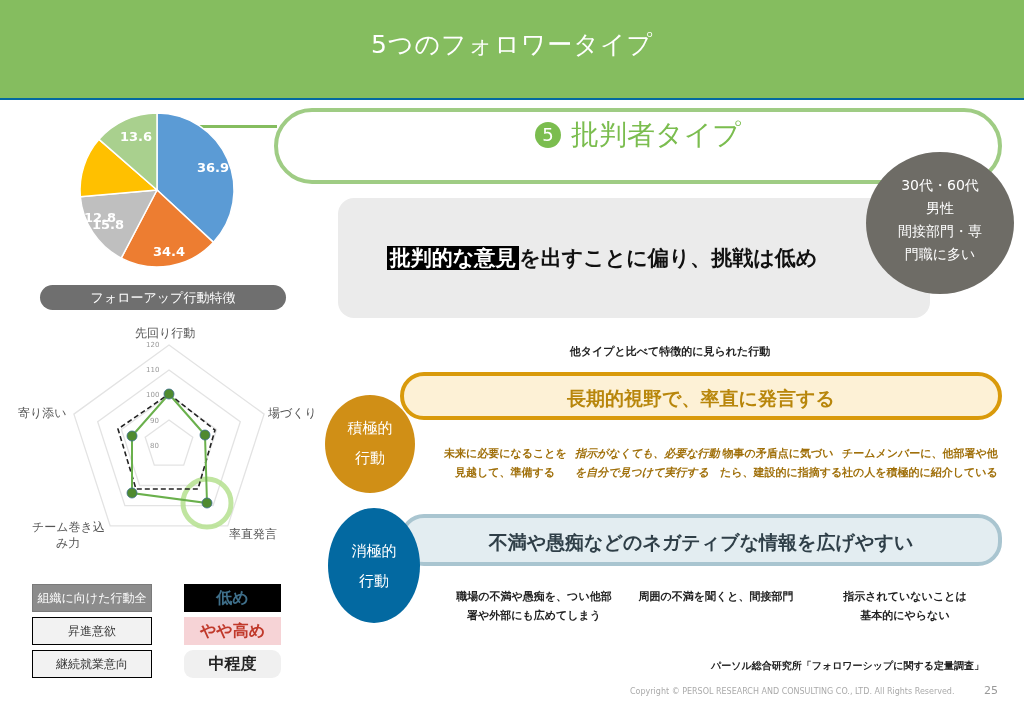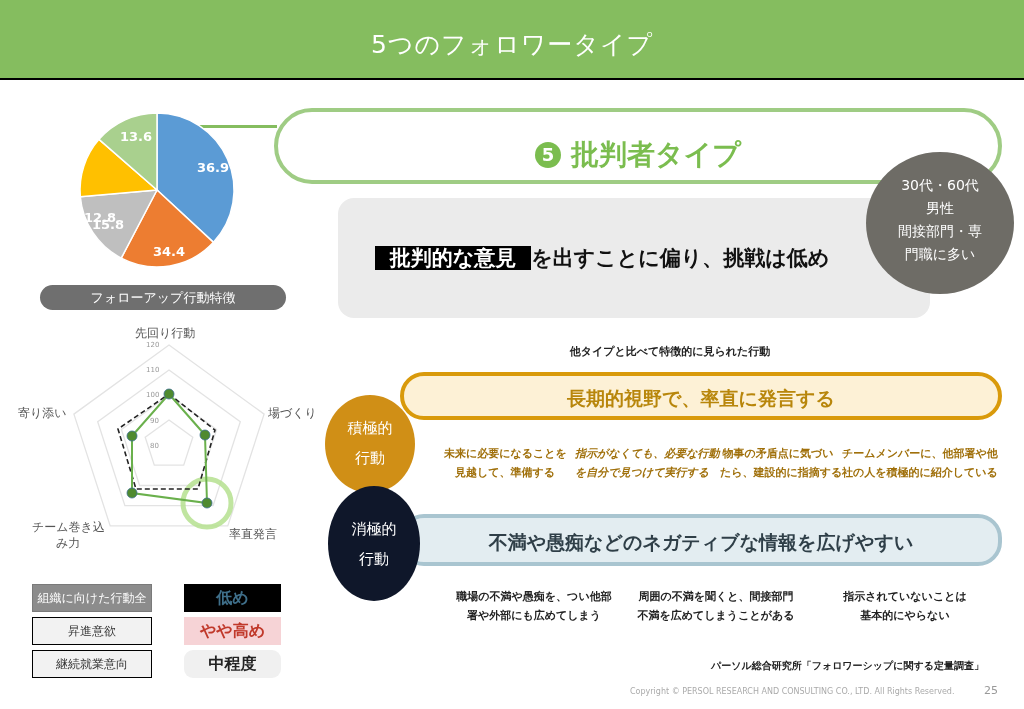--- a/index.html
+++ b/index.html
@@ -1,62 +1,62 @@
 <!DOCTYPE html>
 <html><head>
 <meta charset="utf-8">
 <style>
   * { box-sizing: border-box; margin: 0; padding: 0; }
   html, body { width: 1024px; height: 709px; overflow: hidden; background: #ffffff; }
   body { position: relative; font-family: "DejaVu Sans", "Liberation Sans", sans-serif; color: #333; }
 
-  .header { position: absolute; left: 0; top: 0; width: 1024px; height: 80px; background: #85bd5f; border-bottom: 2px solid #000000; }
+  .header { position: absolute; left: 0; top: 0; width: 1024px; height: 100px; background: #85bd5f; border-bottom: 2px solid #0369a1; }
   .header .title { position: absolute; left: 0; right: 0; top: 28px; text-align: center; color: #fff; font-size: 25px; letter-spacing: 1px; }
 
   
   #pie { position: absolute; left: 70px; top: 108px; }
   .pie-label { position: absolute; color: #fff; font-weight: bold; font-size: 13px; font-family: "DejaVu Sans", sans-serif; }
 
   .pill-dark { position: absolute; left: 40px; top: 285px; width: 246px; height: 25px; border-radius: 13px; background: #6f6f6f; color: #fff; font-size: 13px; text-align: center; line-height: 25px; }
 
   
   #radar { position: absolute; left: 0; top: 320px; }
   .radar-axis-label { position: absolute; font-size: 12px; color: #555; white-space: nowrap; }
   .radar-tick { position: absolute; font-size: 7px; color: #999; }
 
   
   .tbl-label { position: absolute; left: 32px; width: 120px; height: 28px; border: 1px solid #000000; text-align: center; line-height: 26px; font-size: 12px; color: #333; background: #f2f2f2; }
   .tbl-label.dark { background: #8c8c8c; color: #fff; border-color: #7a7a7a; }
   .tbl-value { position: absolute; left: 184px; width: 97px; height: 28px; text-align: center; line-height: 28px; font-size: 16px; font-weight: bold; }
 
   
   .capsule { position: absolute; left: 274px; top: 108px; width: 728px; height: 76px; border: 4px solid #9fcc84; border-radius: 38px; background: #fff; }
-  .capsule-title { position: absolute; left: 0; right: 0; top: 24px; text-align: center; font-size: 28px; font-weight: bold; color: #7bbd4f; }
+  .capsule-title { position: absolute; left: 0; right: 0; top: 4px; text-align: center; font-size: 28px; font-weight: normal; color: #7bbd4f; }
   .num-circle { display: inline-block; width: 26px; height: 26px; border-radius: 50%; background: #7bbd4f; color: #fff; font-size: 18px; line-height: 26px; text-align: center; vertical-align: 3px; margin-right: 10px; }
   .connector { position: absolute; left: 155px; top: 125px; width: 122px; height: 3px; background: #85bd5f; }
 
   .summary-box { position: absolute; left: 338px; top: 198px; width: 592px; height: 120px; background: #ebebeb; border-radius: 16px; }
   .summary-text { position: absolute; left: 0; right: 64px; top: 46px; text-align: center; font-size: 21px; color: #111; font-weight: bold; }
-  .summary-text .hl { background: #000; color: #fff; padding: 0 15px; }
+  .summary-text .hl { background: #000; color: #fff; padding: 0 3px; }
 
   .demo-circle { position: absolute; left: 866px; top: 152px; width: 148px; height: 142px; border-radius: 50%; background: #6e6c66; color: #fff; text-align: center; font-size: 14px; line-height: 23px; padding-top: 22px; }
 
   .subcaption { position: absolute; left: 520px; top: 344px; width: 300px; text-align: center; font-size: 11px; color: #222; font-weight: bold; }
 
   
   .band { position: absolute; border-radius: 24px; }
   .band.pos { left: 400px; top: 372px; width: 602px; height: 48px; background: #fdf1d6; border: 4px solid #d99a0b; }
   .band.neg { left: 400px; top: 514px; width: 602px; height: 52px; background: #e3edf1; border: 4px solid #a9c5d0; }
   .band-title { position: absolute; left: 0; right: 0; text-align: center; font-size: 19px; font-weight: bold; }
   .pos .band-title { top: 10px; color: #b8860b; }
   .neg .band-title { top: 12px; color: #2f3f48; }
 
   .side-circle { position: absolute; width: 90px; height: 90px; border-radius: 50%; color: #fff; text-align: center; font-size: 15px; line-height: 30px; padding-top: 16px; }
   .side-circle.pos { left: 325px; top: 395px; width: 90px; height: 98px; background: #d08f16; padding-top: 18px; }
-  .side-circle.neg { left: 328px; top: 486px; width: 92px; height: 115px; background: #0f172a; padding-top: 28px; }
+  .side-circle.neg { left: 328px; top: 508px; width: 92px; height: 115px; background: #0369a1; padding-top: 28px; }
 
   .item { position: absolute; font-size: 11px; text-align: center; line-height: 19px; font-weight: bold; white-space: nowrap; }
   .pos-item { top: 444px; color: #a0700b; }
   .neg-item { top: 587px; color: #222; }
 
   .source { position: absolute; right: 40px; top: 659px; font-size: 10px; color: #222; font-weight: bold; }
   .copyright { position: absolute; left: 630px; top: 687px; font-size: 8px; color: #aaa; }
   .page-num { position: absolute; left: 984px; top: 684px; font-size: 11px; color: #999; }
 </style>
 </head>
@@ -174,21 +174,20 @@
 <div class="side-circle neg">
   <div>消極的</div>
   <div>行動</div>
 </div>
 <div class="item neg-item" style="left:448px; width:172px;">
   <div>職場の不満や愚痴を、つい他部</div>
   <div>署や外部にも広めてしまう</div>
 </div>
 <div class="item neg-item" style="left:626px; width:180px;">
   <div>周囲の不満を聞くと、間接部門</div>
-  <div>不満を広めてしまうことがある</div>
 </div>
 <div class="item neg-item" style="left:830px; width:150px;">
   <div>指示されていないことは</div>
   <div>基本的にやらない</div>
 </div>
 
 <div class="source">パーソル総合研究所「フォロワーシップに関する定量調査」</div>
 <div class="copyright">Copyright © PERSOL RESEARCH AND CONSULTING CO., LTD. All Rights Reserved.</div>
 <div class="page-num">25</div>
 

